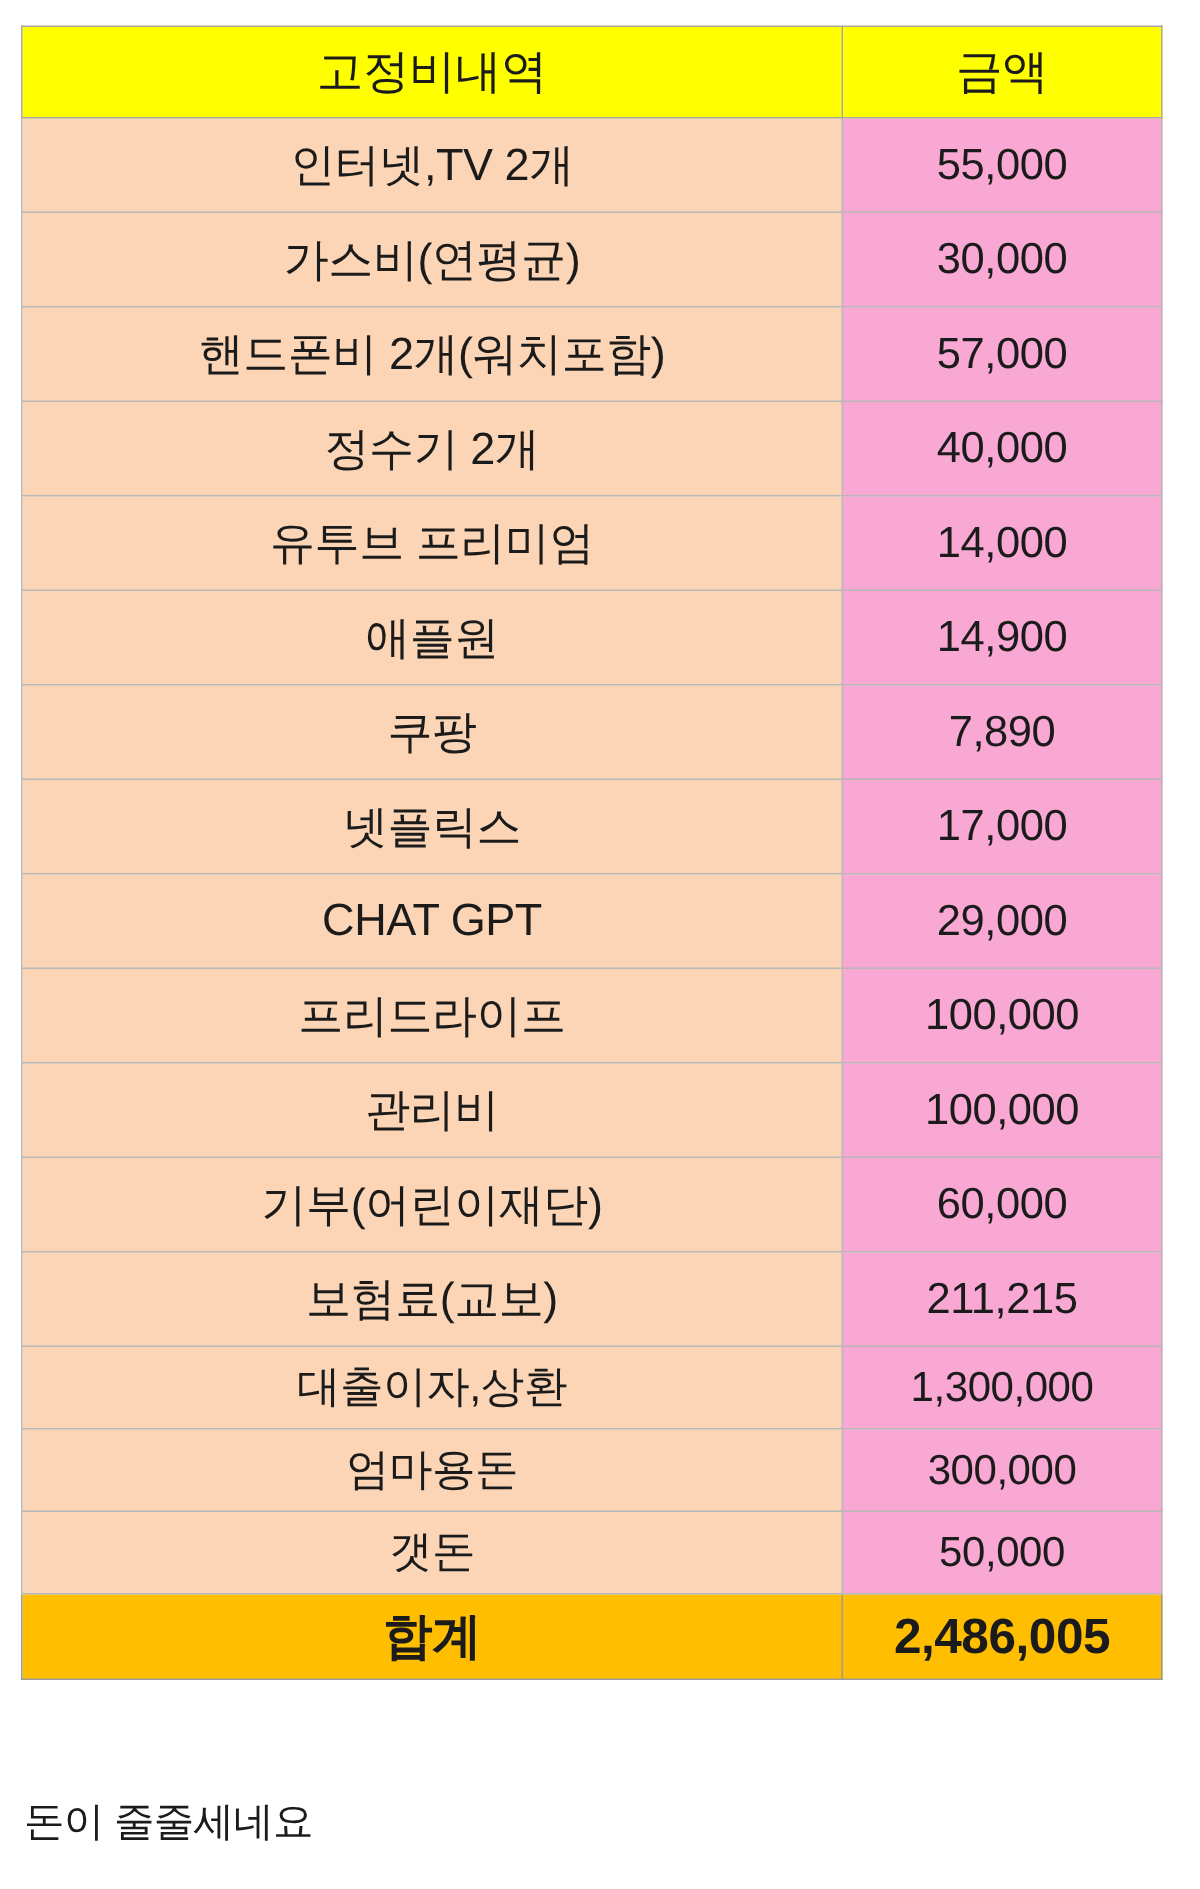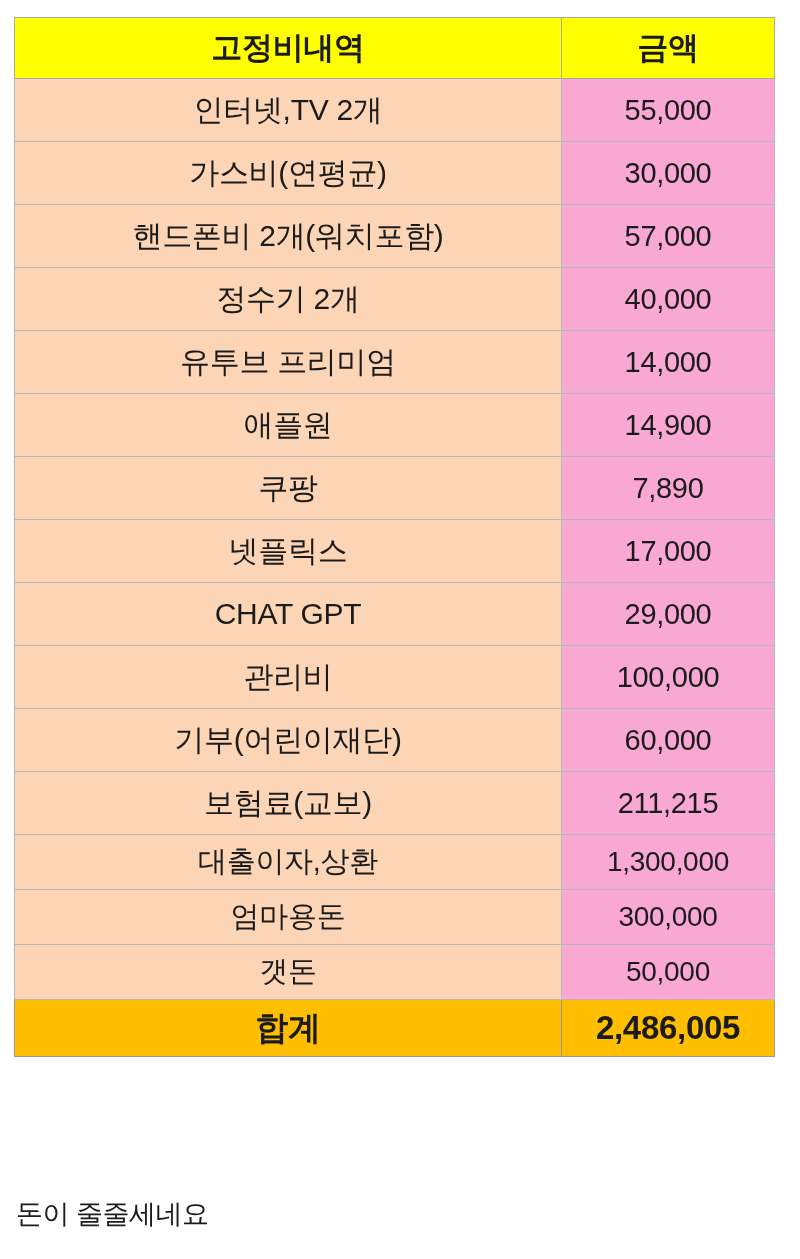--- a/index.html
+++ b/index.html
@@ -38,21 +38,21 @@
     text-align: center;
     font-weight: normal;
     color: #1b1b1b;
     letter-spacing: -0.3px;
   }
 
   
   .hdr td {
     background: #ffff00;
     font-size: 31px;
-    font-weight: bold;
+    font-weight: normal;
     height: 60px;
     border-color: #a9a9a9;
     text-align: center;
   }
 
   
   .row td.item {
     background: #fbd5b5;
     font-size: 30px;
   }
@@ -131,20 +131,24 @@
       </tr>
       <tr class="row">
         <td class="item">넷플릭스</td>
         <td class="amt">17,000</td>
       </tr>
       <tr class="row">
         <td class="item">CHAT GPT</td>
         <td class="amt">29,000</td>
       </tr>
       <tr class="row">
+        <td class="item">프리드라이프</td>
+        <td class="amt">100,000</td>
+      </tr>
+      <tr class="row">
         <td class="item">관리비</td>
         <td class="amt">100,000</td>
       </tr>
       <tr class="row">
         <td class="item">기부(어린이재단)</td>
         <td class="amt">60,000</td>
       </tr>
       <tr class="row">
         <td class="item">보험료(교보)</td>
         <td class="amt">211,215</td>

